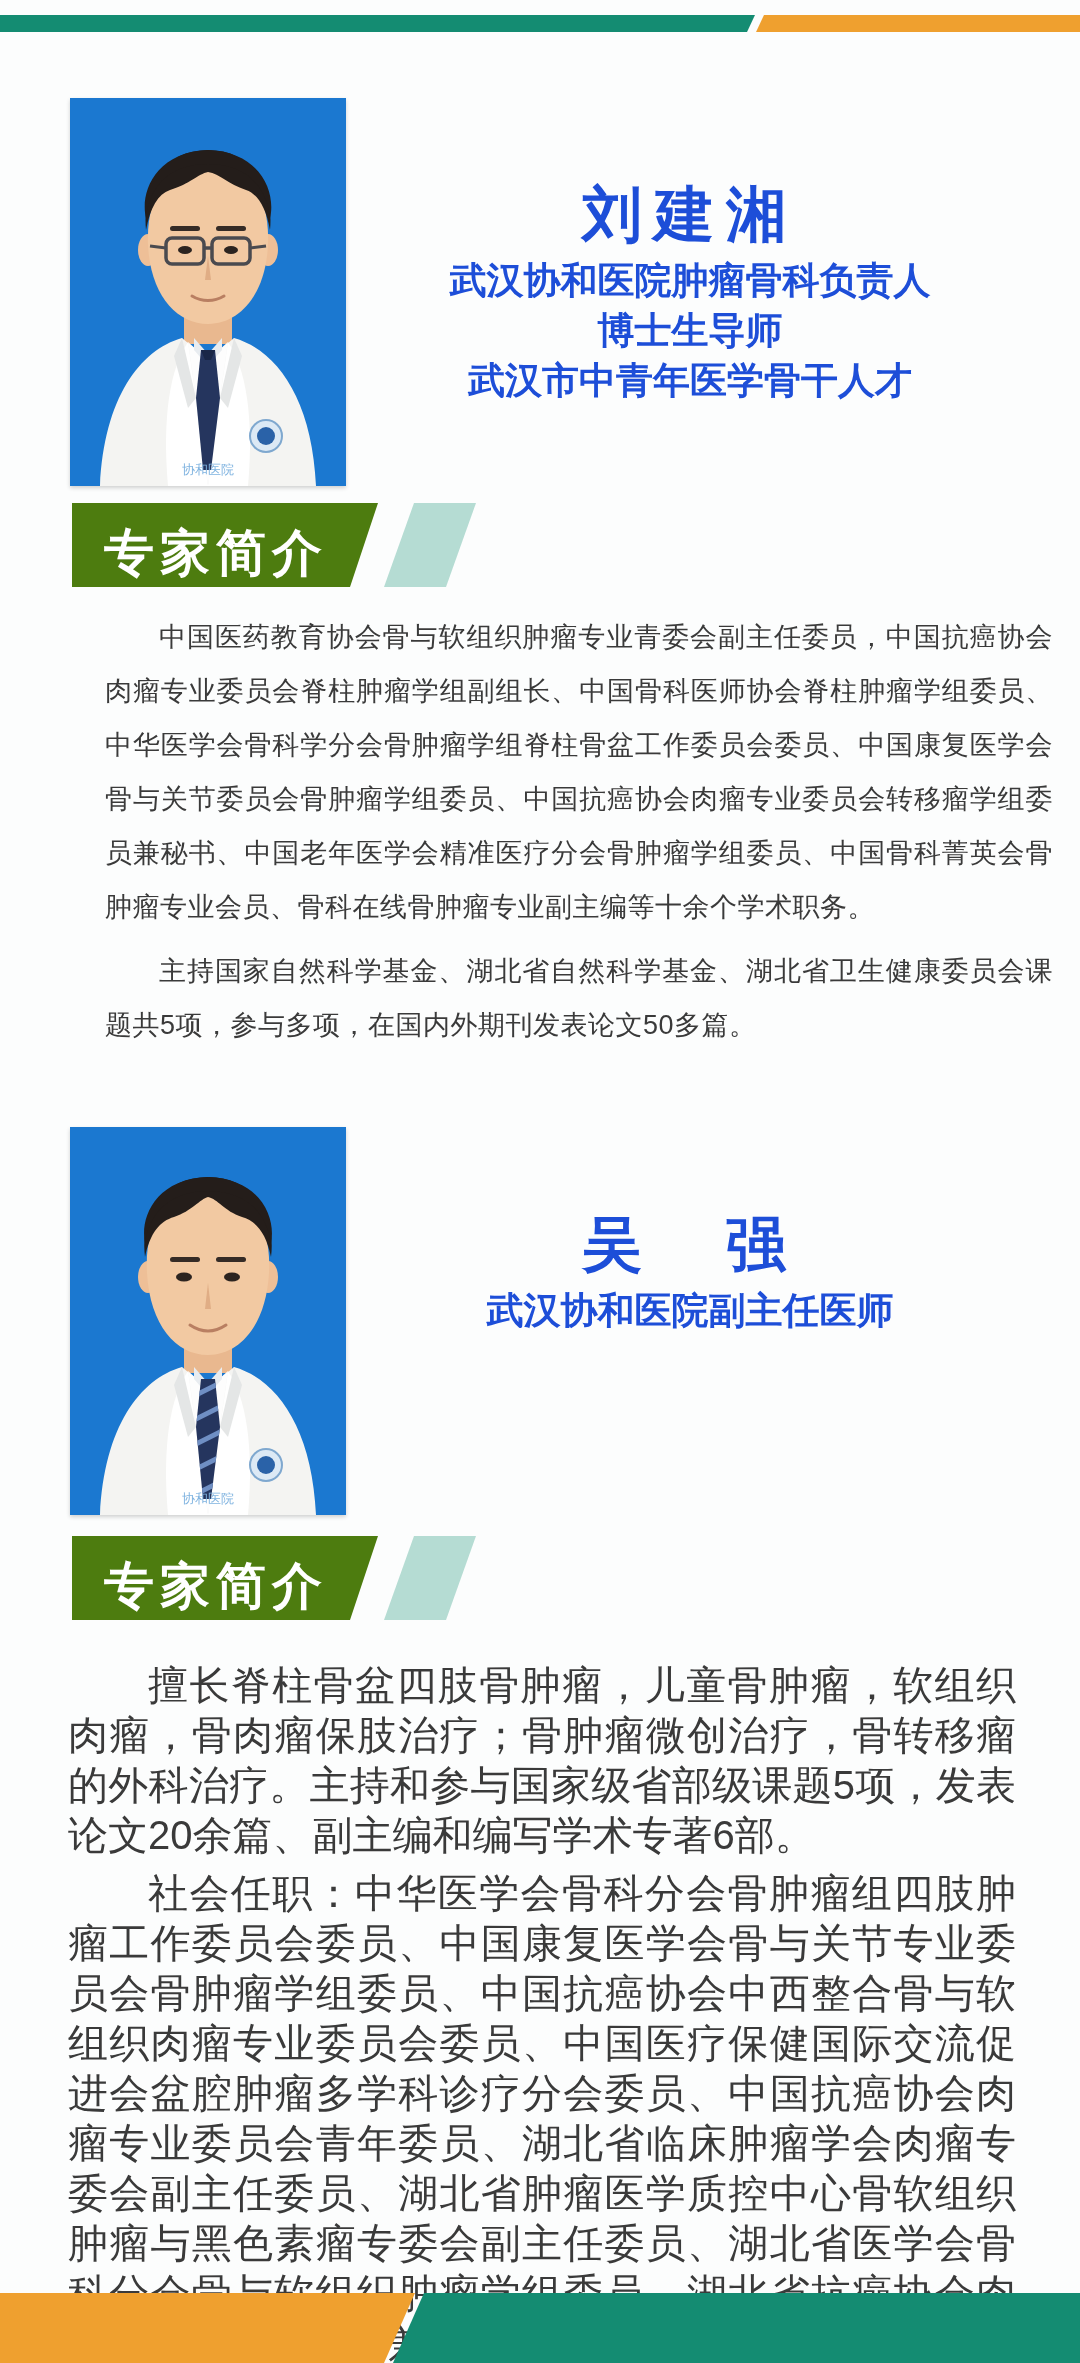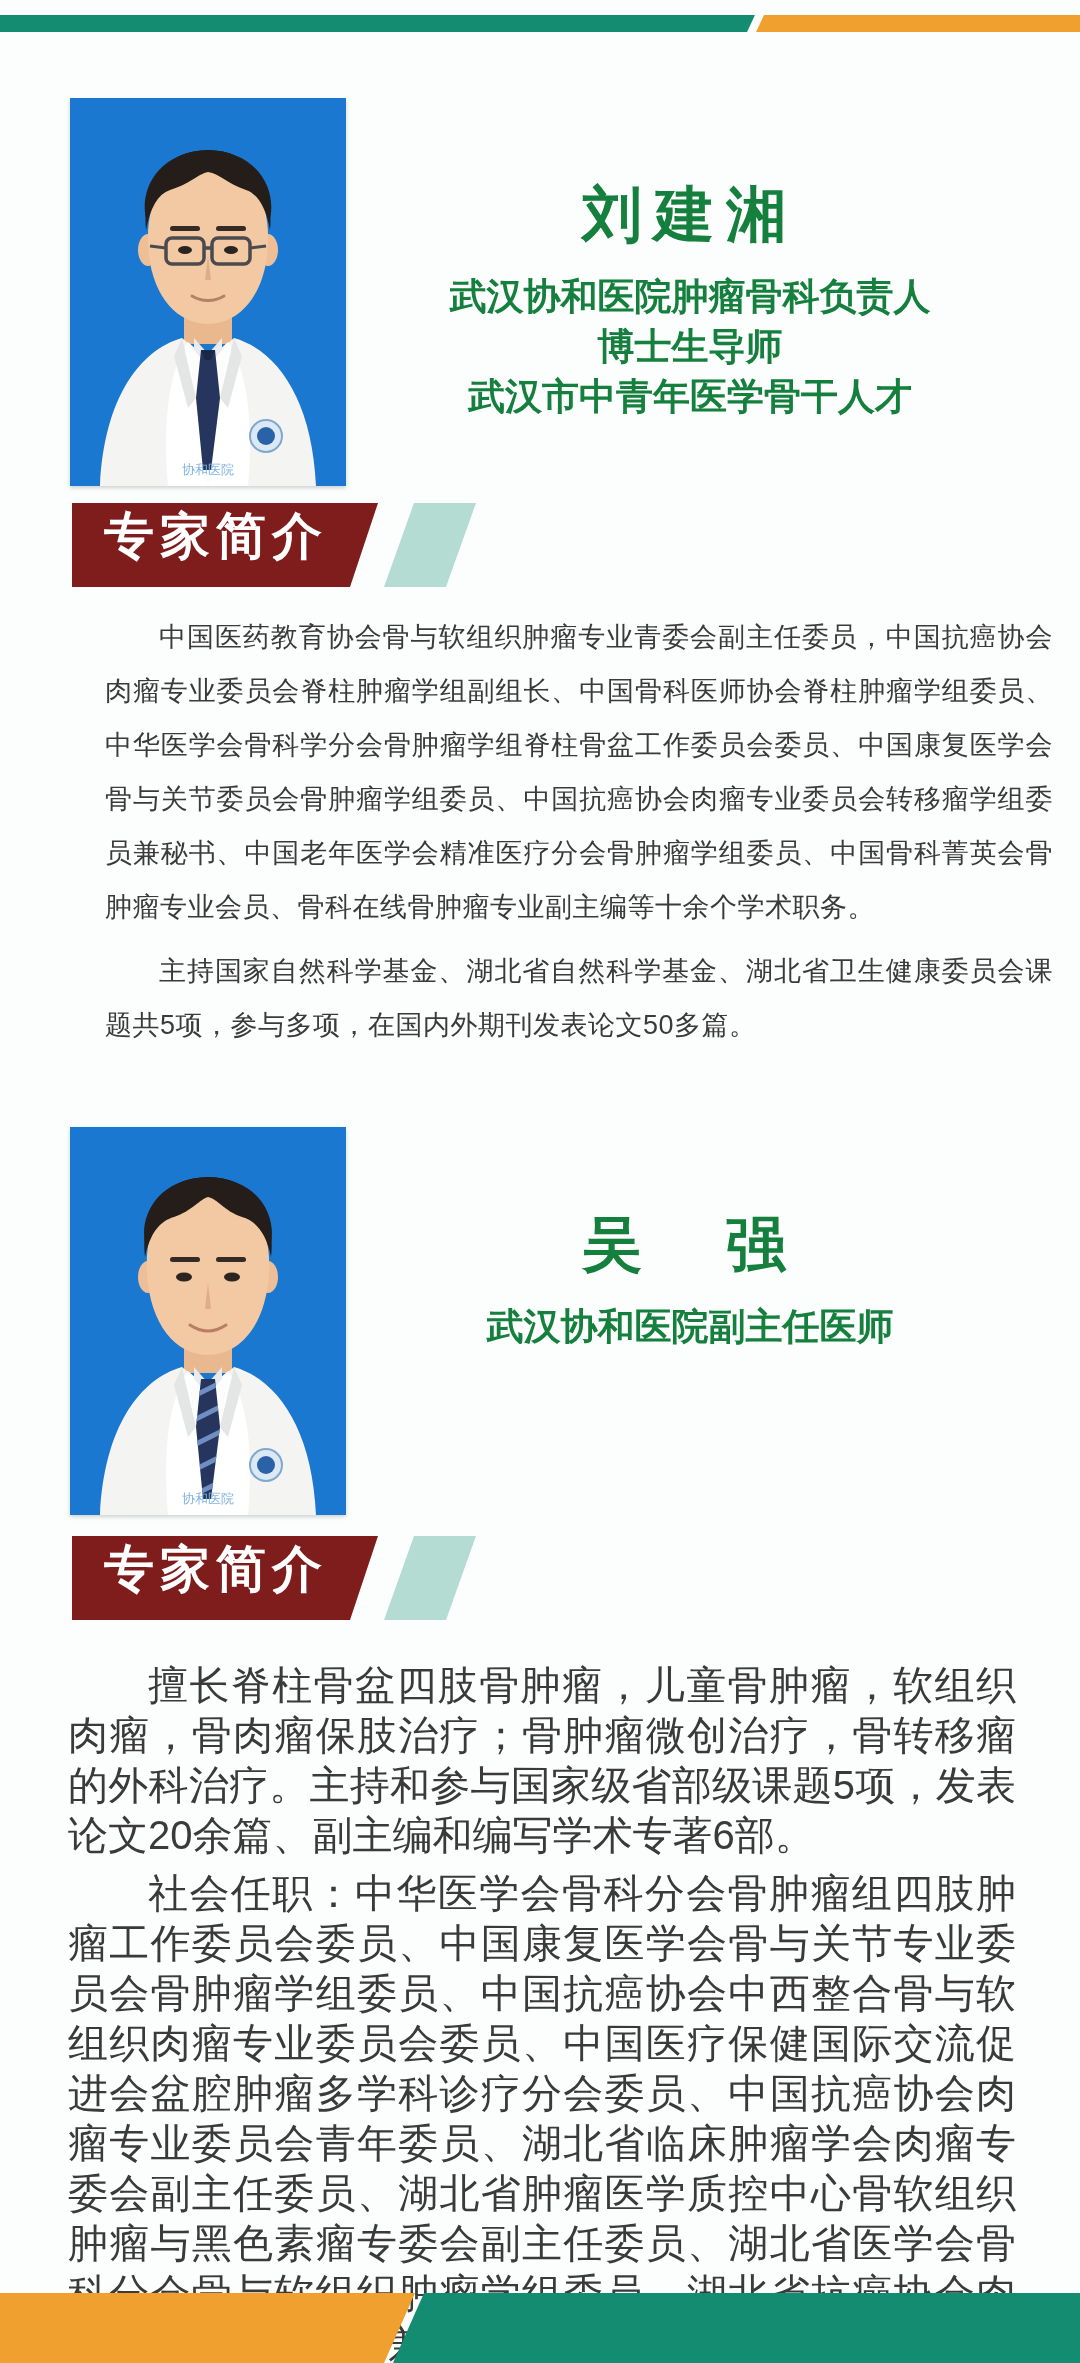--- a/index.html
+++ b/index.html
@@ -9,33 +9,33 @@
   .topbar-green{position:absolute;top:15px;left:0;width:1080px;height:17px;background:#148c72;
         clip-path:polygon(0 0,755px 0,747px 100%,0 100%);}
   .topbar-orange{position:absolute;top:15px;left:0;width:1080px;height:17px;background:#efa02f;
         clip-path:polygon(764px 0,100% 0,100% 100%,756px 100%);}
   
   .photo{position:absolute;left:70px;width:276px;height:388px;box-shadow:0 2px 4px rgba(0,0,0,.18);text-align:right;}
   .photo svg{display:block;width:100%;height:100%;}
   .photo1{top:98px;}
   .photo2{top:1127px;}
   
-  .info{position:absolute;left:360px;width:660px;text-align:center;color:#15803d;}
+  .info{position:absolute;left:360px;width:660px;text-align:center;color:#1d4ed8;}
   .info1{top:178px;}
   .info2{top:1208px;}
   .doc-name{font-size:60px;font-weight:bold;letter-spacing:12px;line-height:74px;white-space:nowrap;}
-  .doc-titles{margin-top:20px;}
+  .doc-titles{margin-top:4px;}
   .doc-title{font-size:37px;font-weight:bold;line-height:50px;white-space:nowrap;}
   
   .section{position:absolute;left:72px;width:420px;height:84px;}
   .section1{top:503px;}
   .section2{top:1536px;}
-  .section-box{position:absolute;left:0;top:0;width:306px;height:84px;background:#7f1d1d;
+  .section-box{position:absolute;left:0;top:0;width:306px;height:84px;background:#4d7c0f;
         clip-path:polygon(0 0,100% 0,calc(100% - 28px) 100%,0 100%);
-        display:flex;align-items:flex-start;padding-left:32px;box-sizing:border-box;}
+        display:flex;align-items:flex-end;padding-left:32px;box-sizing:border-box;}
   .section-label{color:#ffffff;font-size:50px;font-weight:bold;letter-spacing:6px;}
   .section-accent{position:absolute;left:312px;top:0;width:92px;height:84px;background:#b5dcd3;
         clip-path:polygon(30px 0,100% 0,calc(100% - 30px) 100%,0 100%);}
   
   .bio{position:absolute;left:68px;width:948px;color:#3a3a3a;text-align:justify;
        text-justify:inter-character;}
   .bio p{margin:0;text-indent:2em;}
   .bio1{top:610px;font-size:27px;line-height:54px;letter-spacing:.5px;margin-left:37px;}
   .bio1 p + p{margin-top:10px;}
   .bio2{top:1660px;font-size:40px;line-height:50px;}

